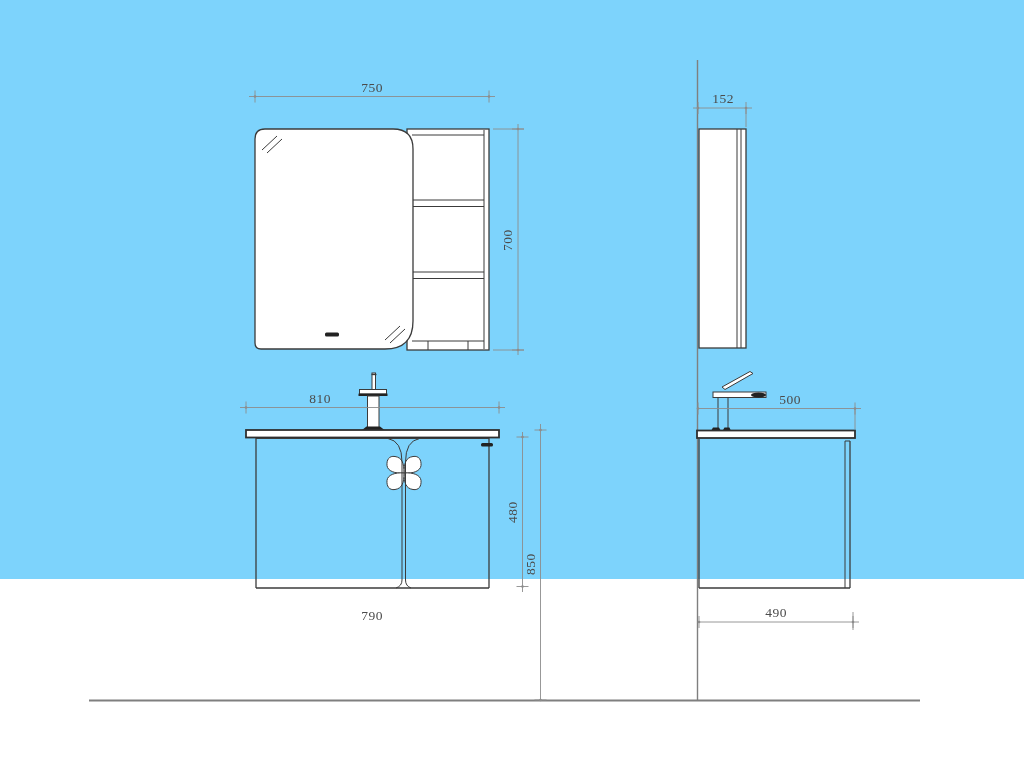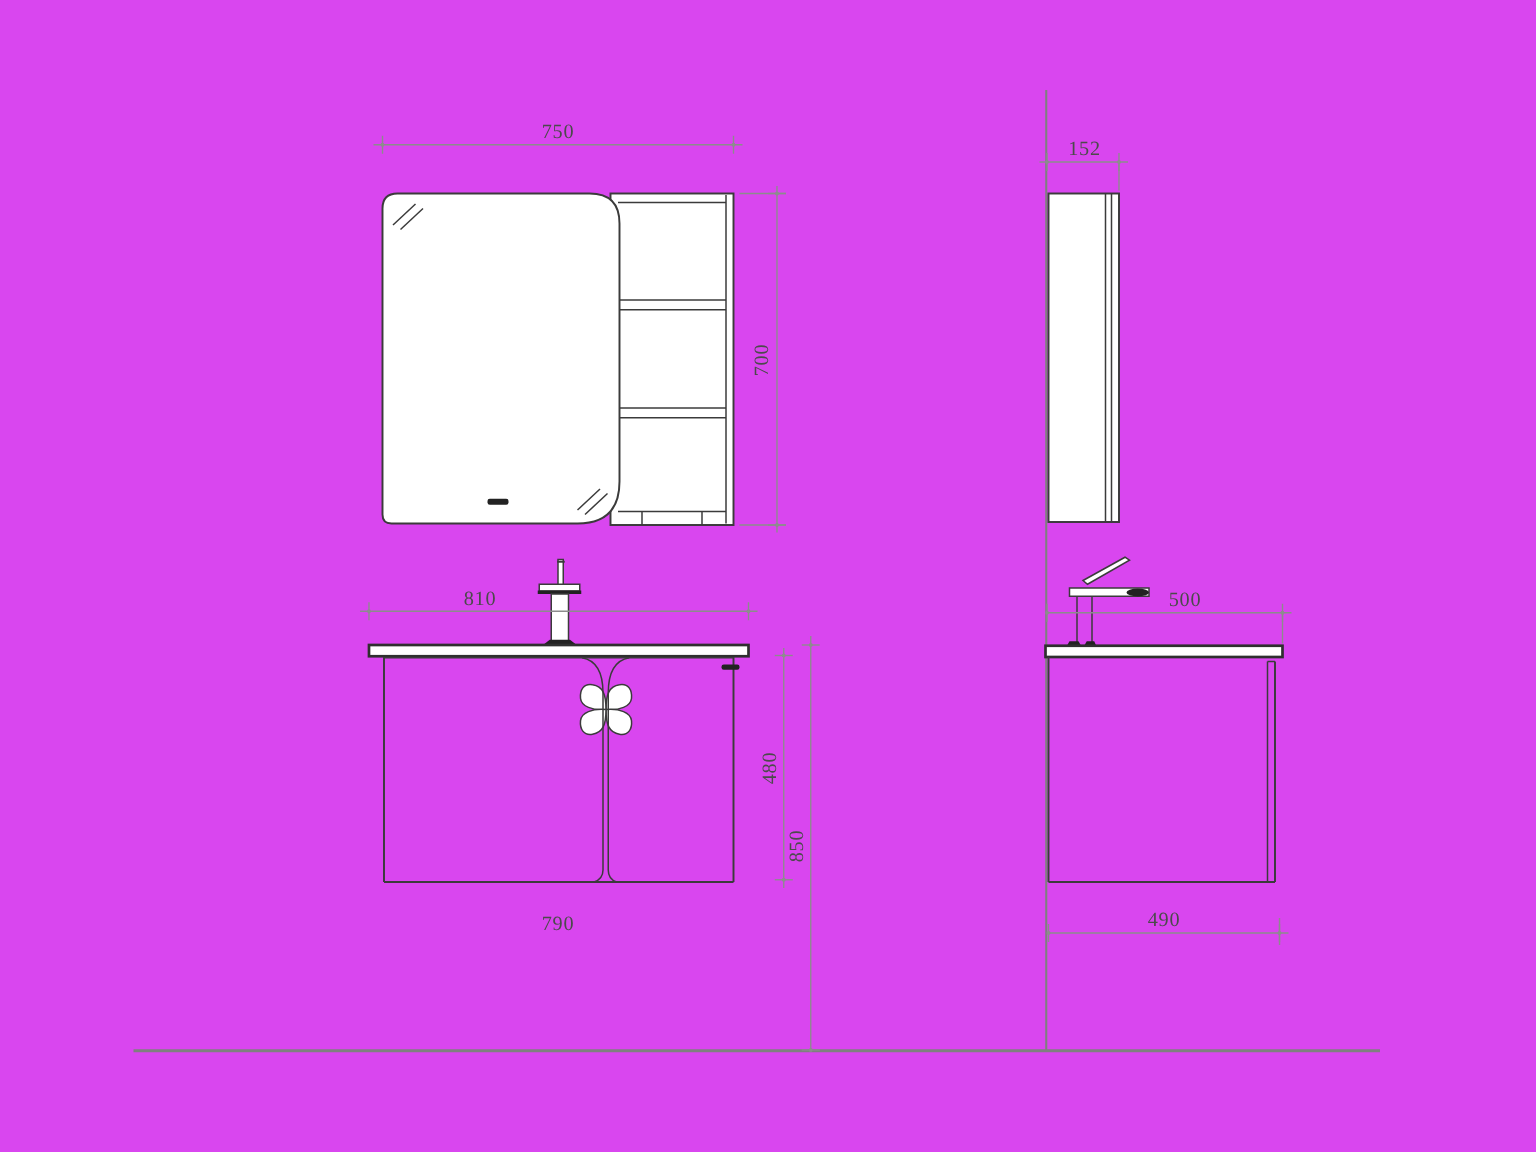--- a/index.html
+++ b/index.html
@@ -1,16 +1,16 @@
 <!DOCTYPE html>
 <html><head>
 <meta charset="utf-8">
 <style>
   html,body{margin:0;padding:0;background:#ffffff;width:1024px;height:768px;overflow:hidden;}
-  .stage{position:relative;width:1024px;height:768px;background:#d946ef;}
+  .stage{position:relative;width:1024px;height:579px;background:#7dd3fc;}
   svg{position:absolute;left:0;top:0;}
   .ln    {stroke:#3b3b3b;stroke-width:1.3;fill:none;stroke-linecap:butt;}
   .lnthin{stroke:#3b3b3b;stroke-width:1;fill:none;}
   .lnthick{stroke:#2f2f2f;stroke-width:1.8;fill:none;}
   .whitefill{fill:#ffffff;}
   .dark  {fill:#222222;stroke:none;}
   .dim   {stroke:#8c8c8c;stroke-width:0.9;fill:none;}
   .dimdot{fill:#8c8c8c;stroke:none;}
   .dimtxt{font-family:"Liberation Serif", serif;font-size:13.5px;fill:#4b4b4b;letter-spacing:0.5px;}
   .ref   {stroke:#7f7f7f;fill:none;}

